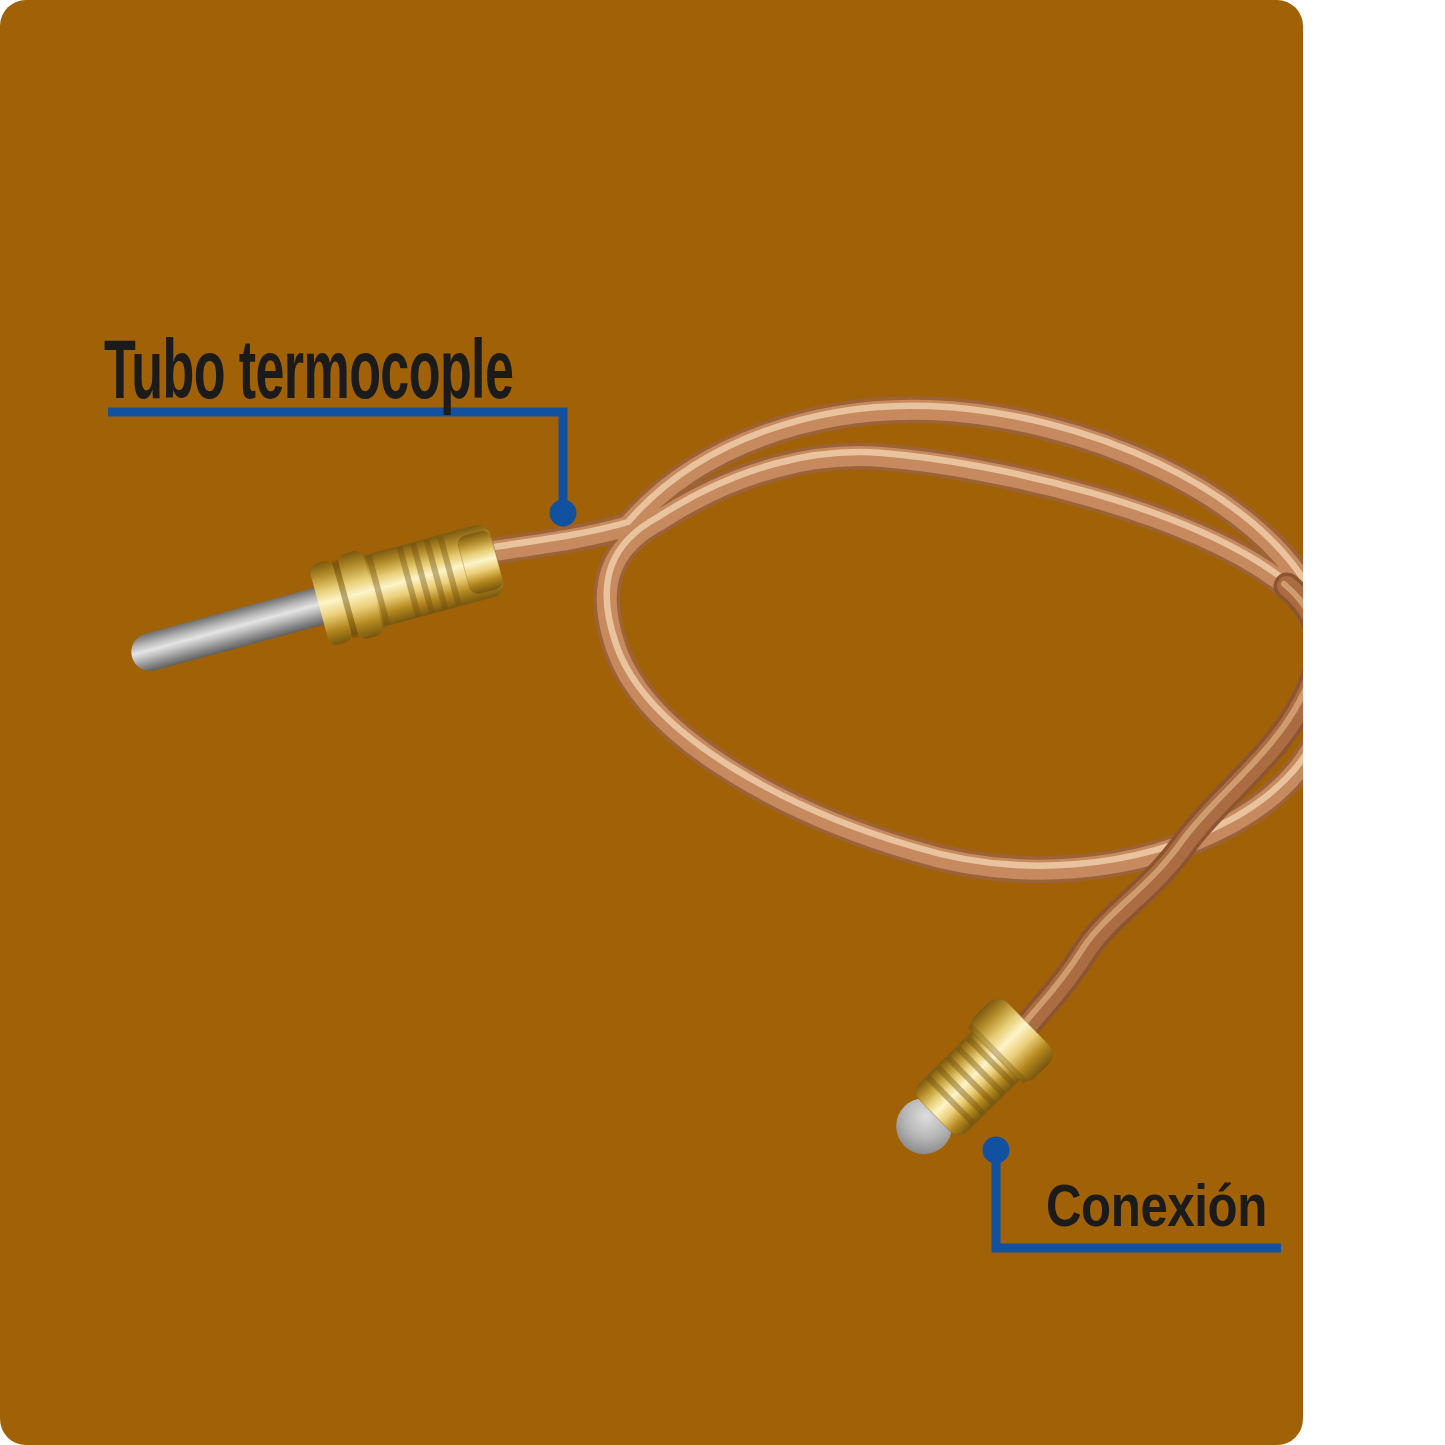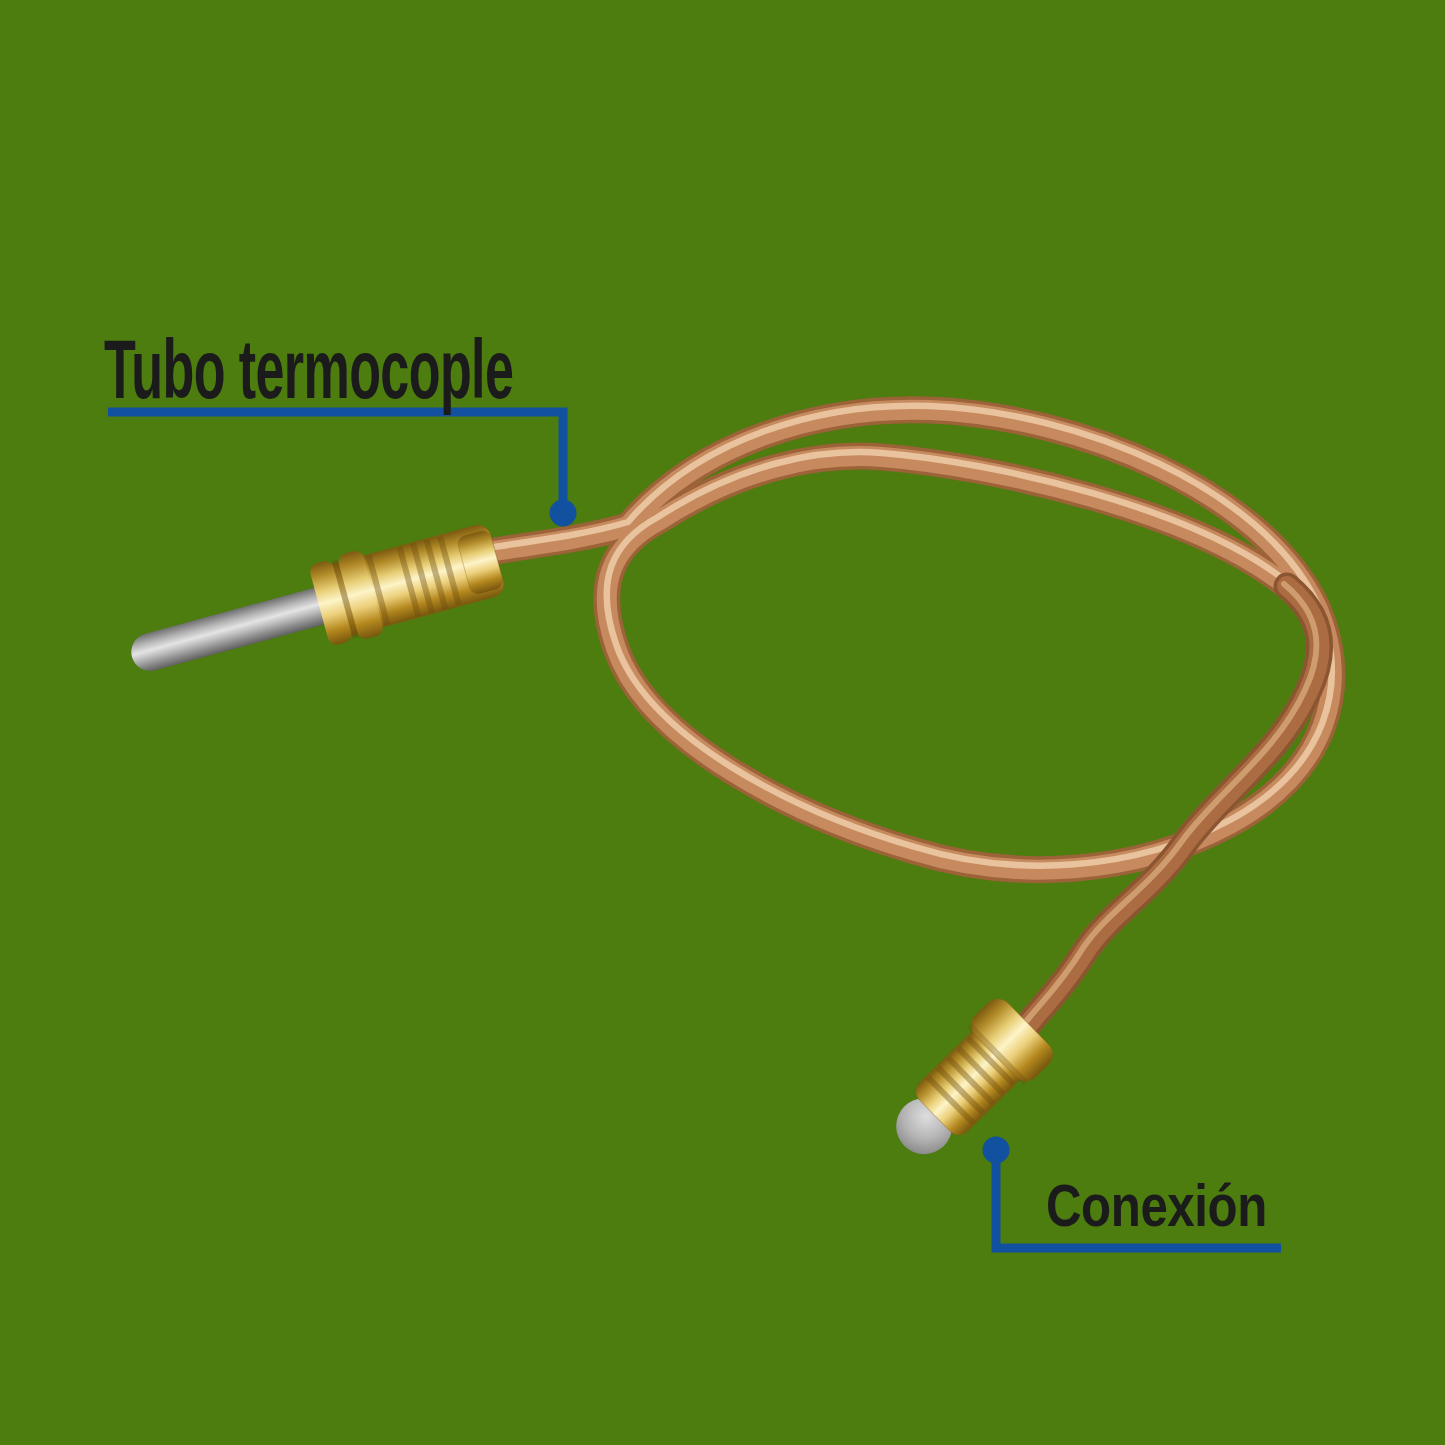--- a/index.html
+++ b/index.html
@@ -1,17 +1,17 @@
 <!DOCTYPE html>
 <html><head>
 <meta charset="utf-8">
 <style>
   html,body{margin:0;padding:0;background:#fff;}
-  .canvas{position:relative;width:1445px;height:1445px;background:#4d7c0f;overflow:hidden;
-          font-family:"Liberation Sans",sans-serif;}
+  .canvas{position:relative;width:1303px;height:1445px;background:#a16207;overflow:hidden;
+          font-family:"Liberation Sans",sans-serif;border-radius:26px;}
   .diagram-svg{position:absolute;left:0;top:0;width:1445px;height:1445px;}
   .label{position:absolute;font-weight:bold;color:#1b1b1b;white-space:nowrap;
          line-height:1;transform-origin:left top;}
   .label--title{left:104px;top:327px;font-size:84px;transform:scaleX(.62);letter-spacing:-1px;}
   .label--conexion{left:1046px;top:1176px;font-size:60px;transform:scaleX(.82);letter-spacing:-0.5px;}
 </style>
 </head>
 <body>
 
 <div class="canvas">

